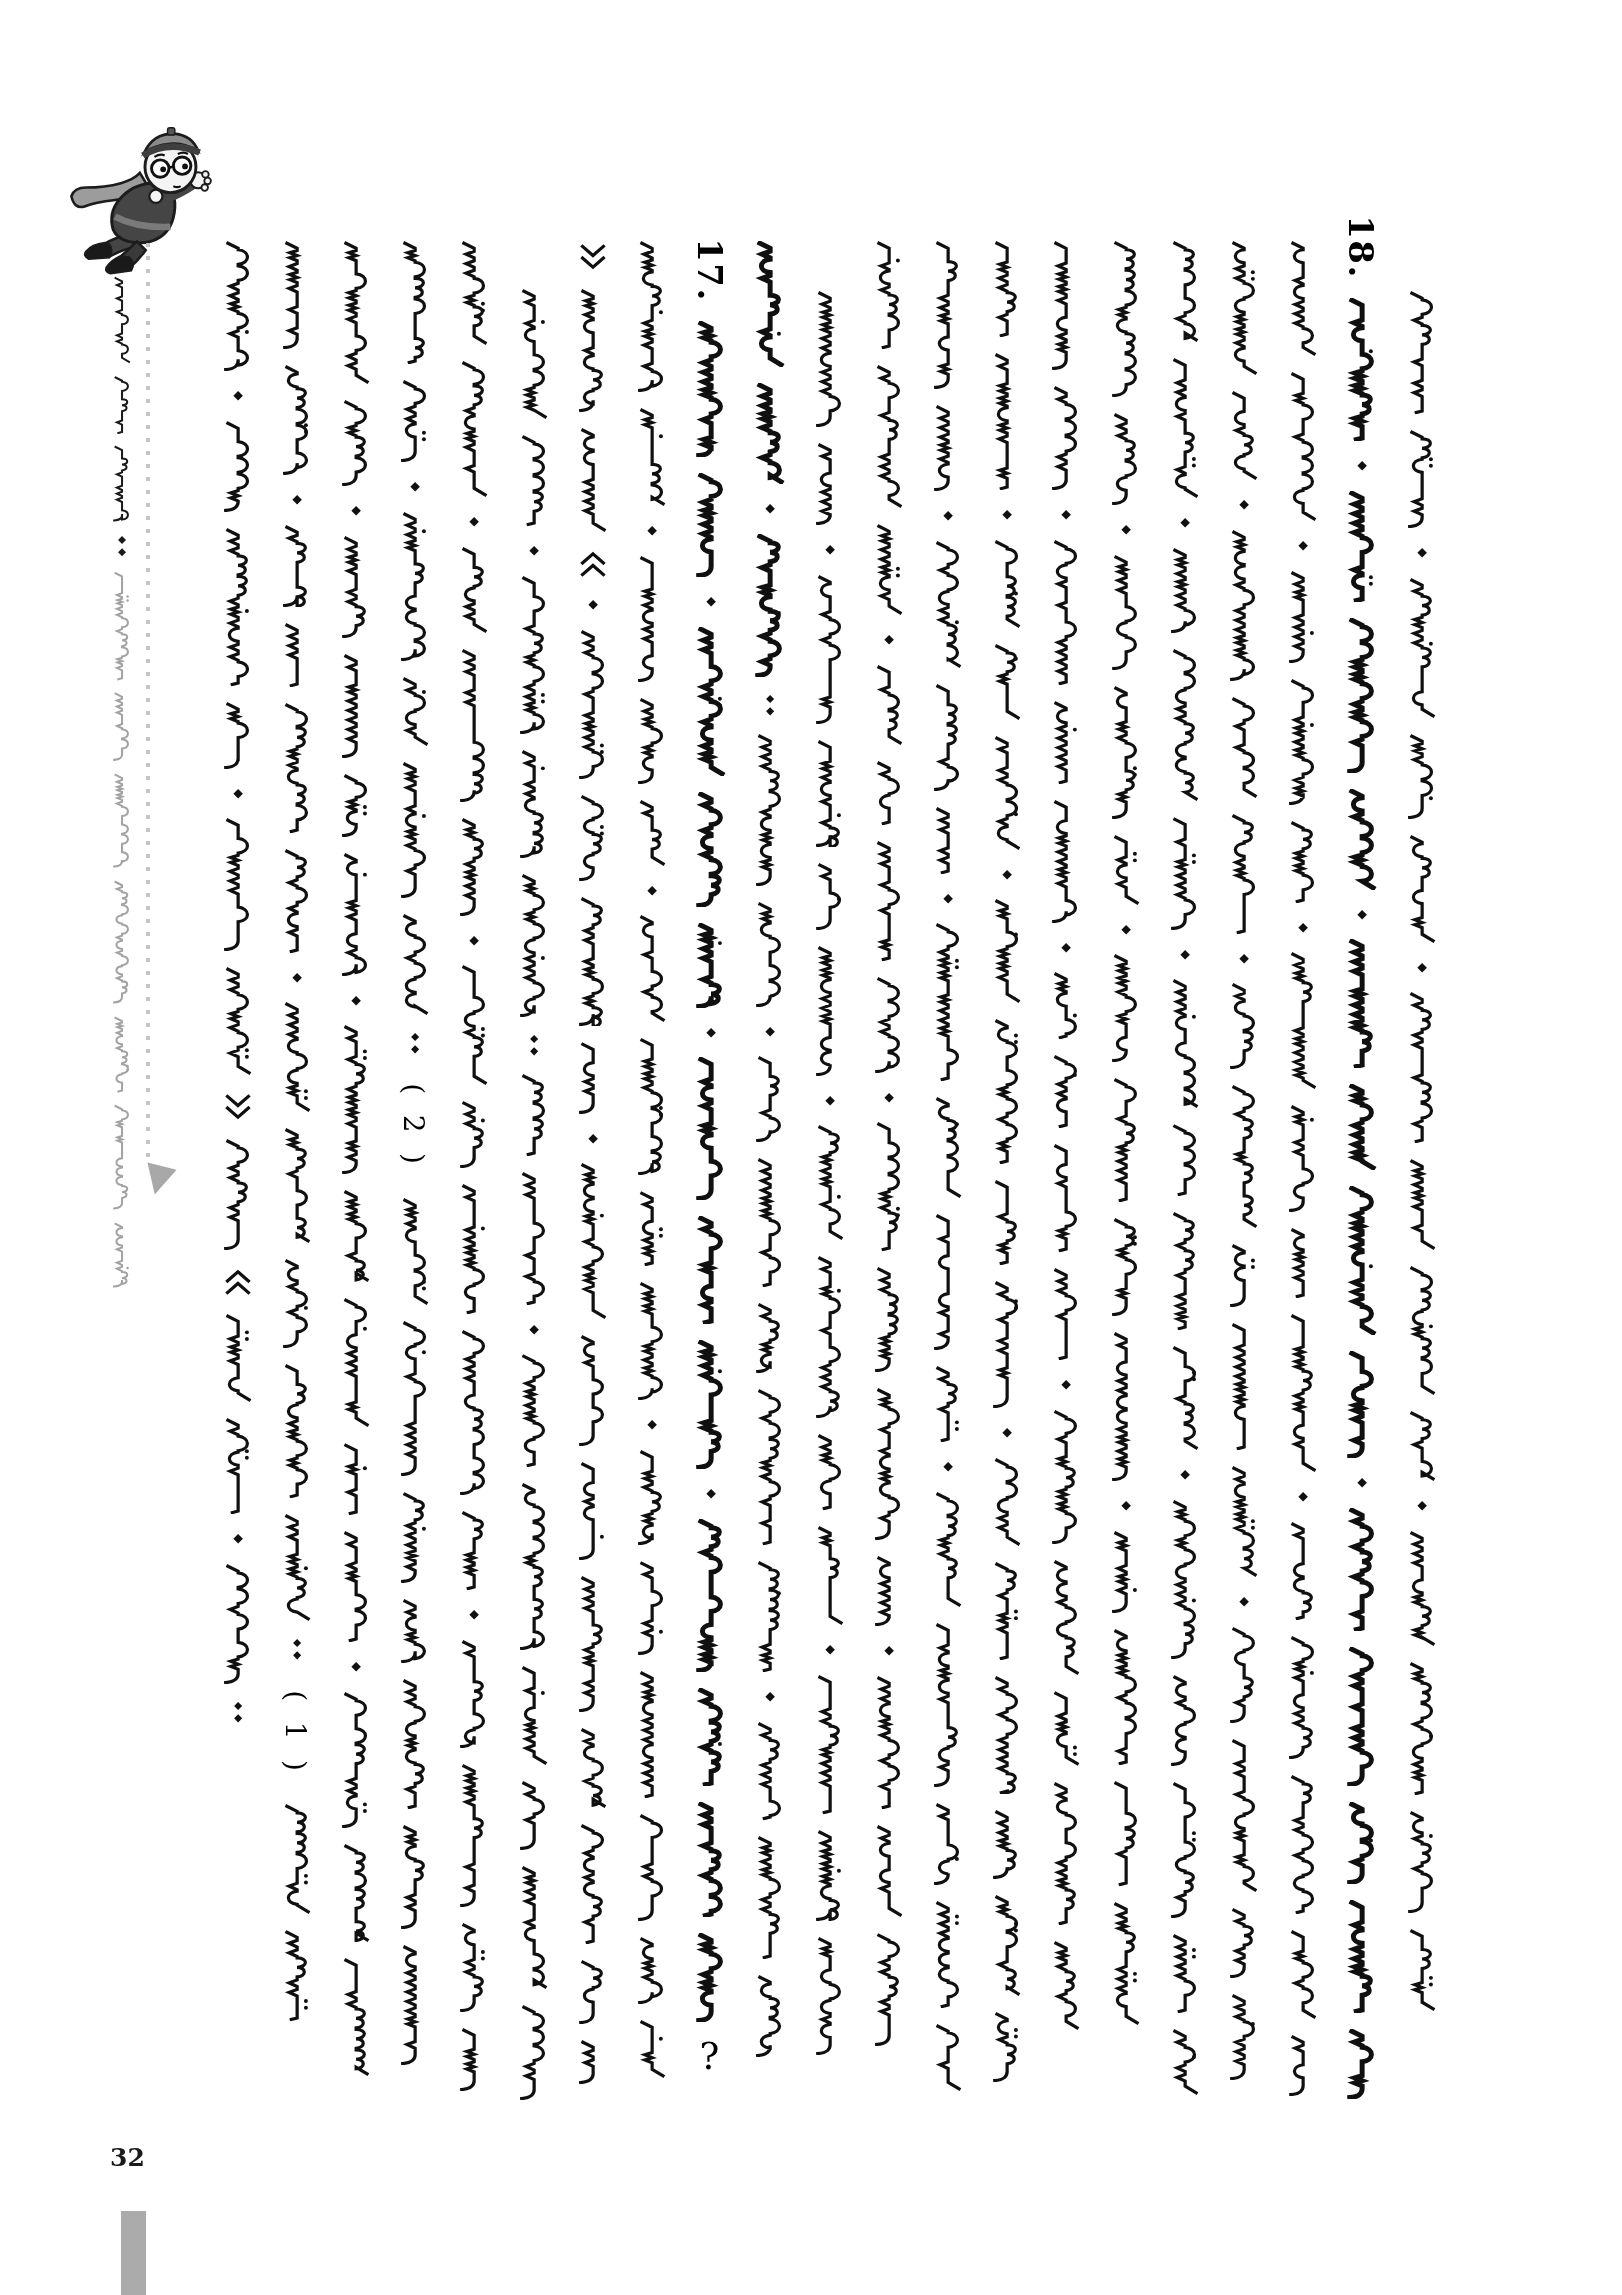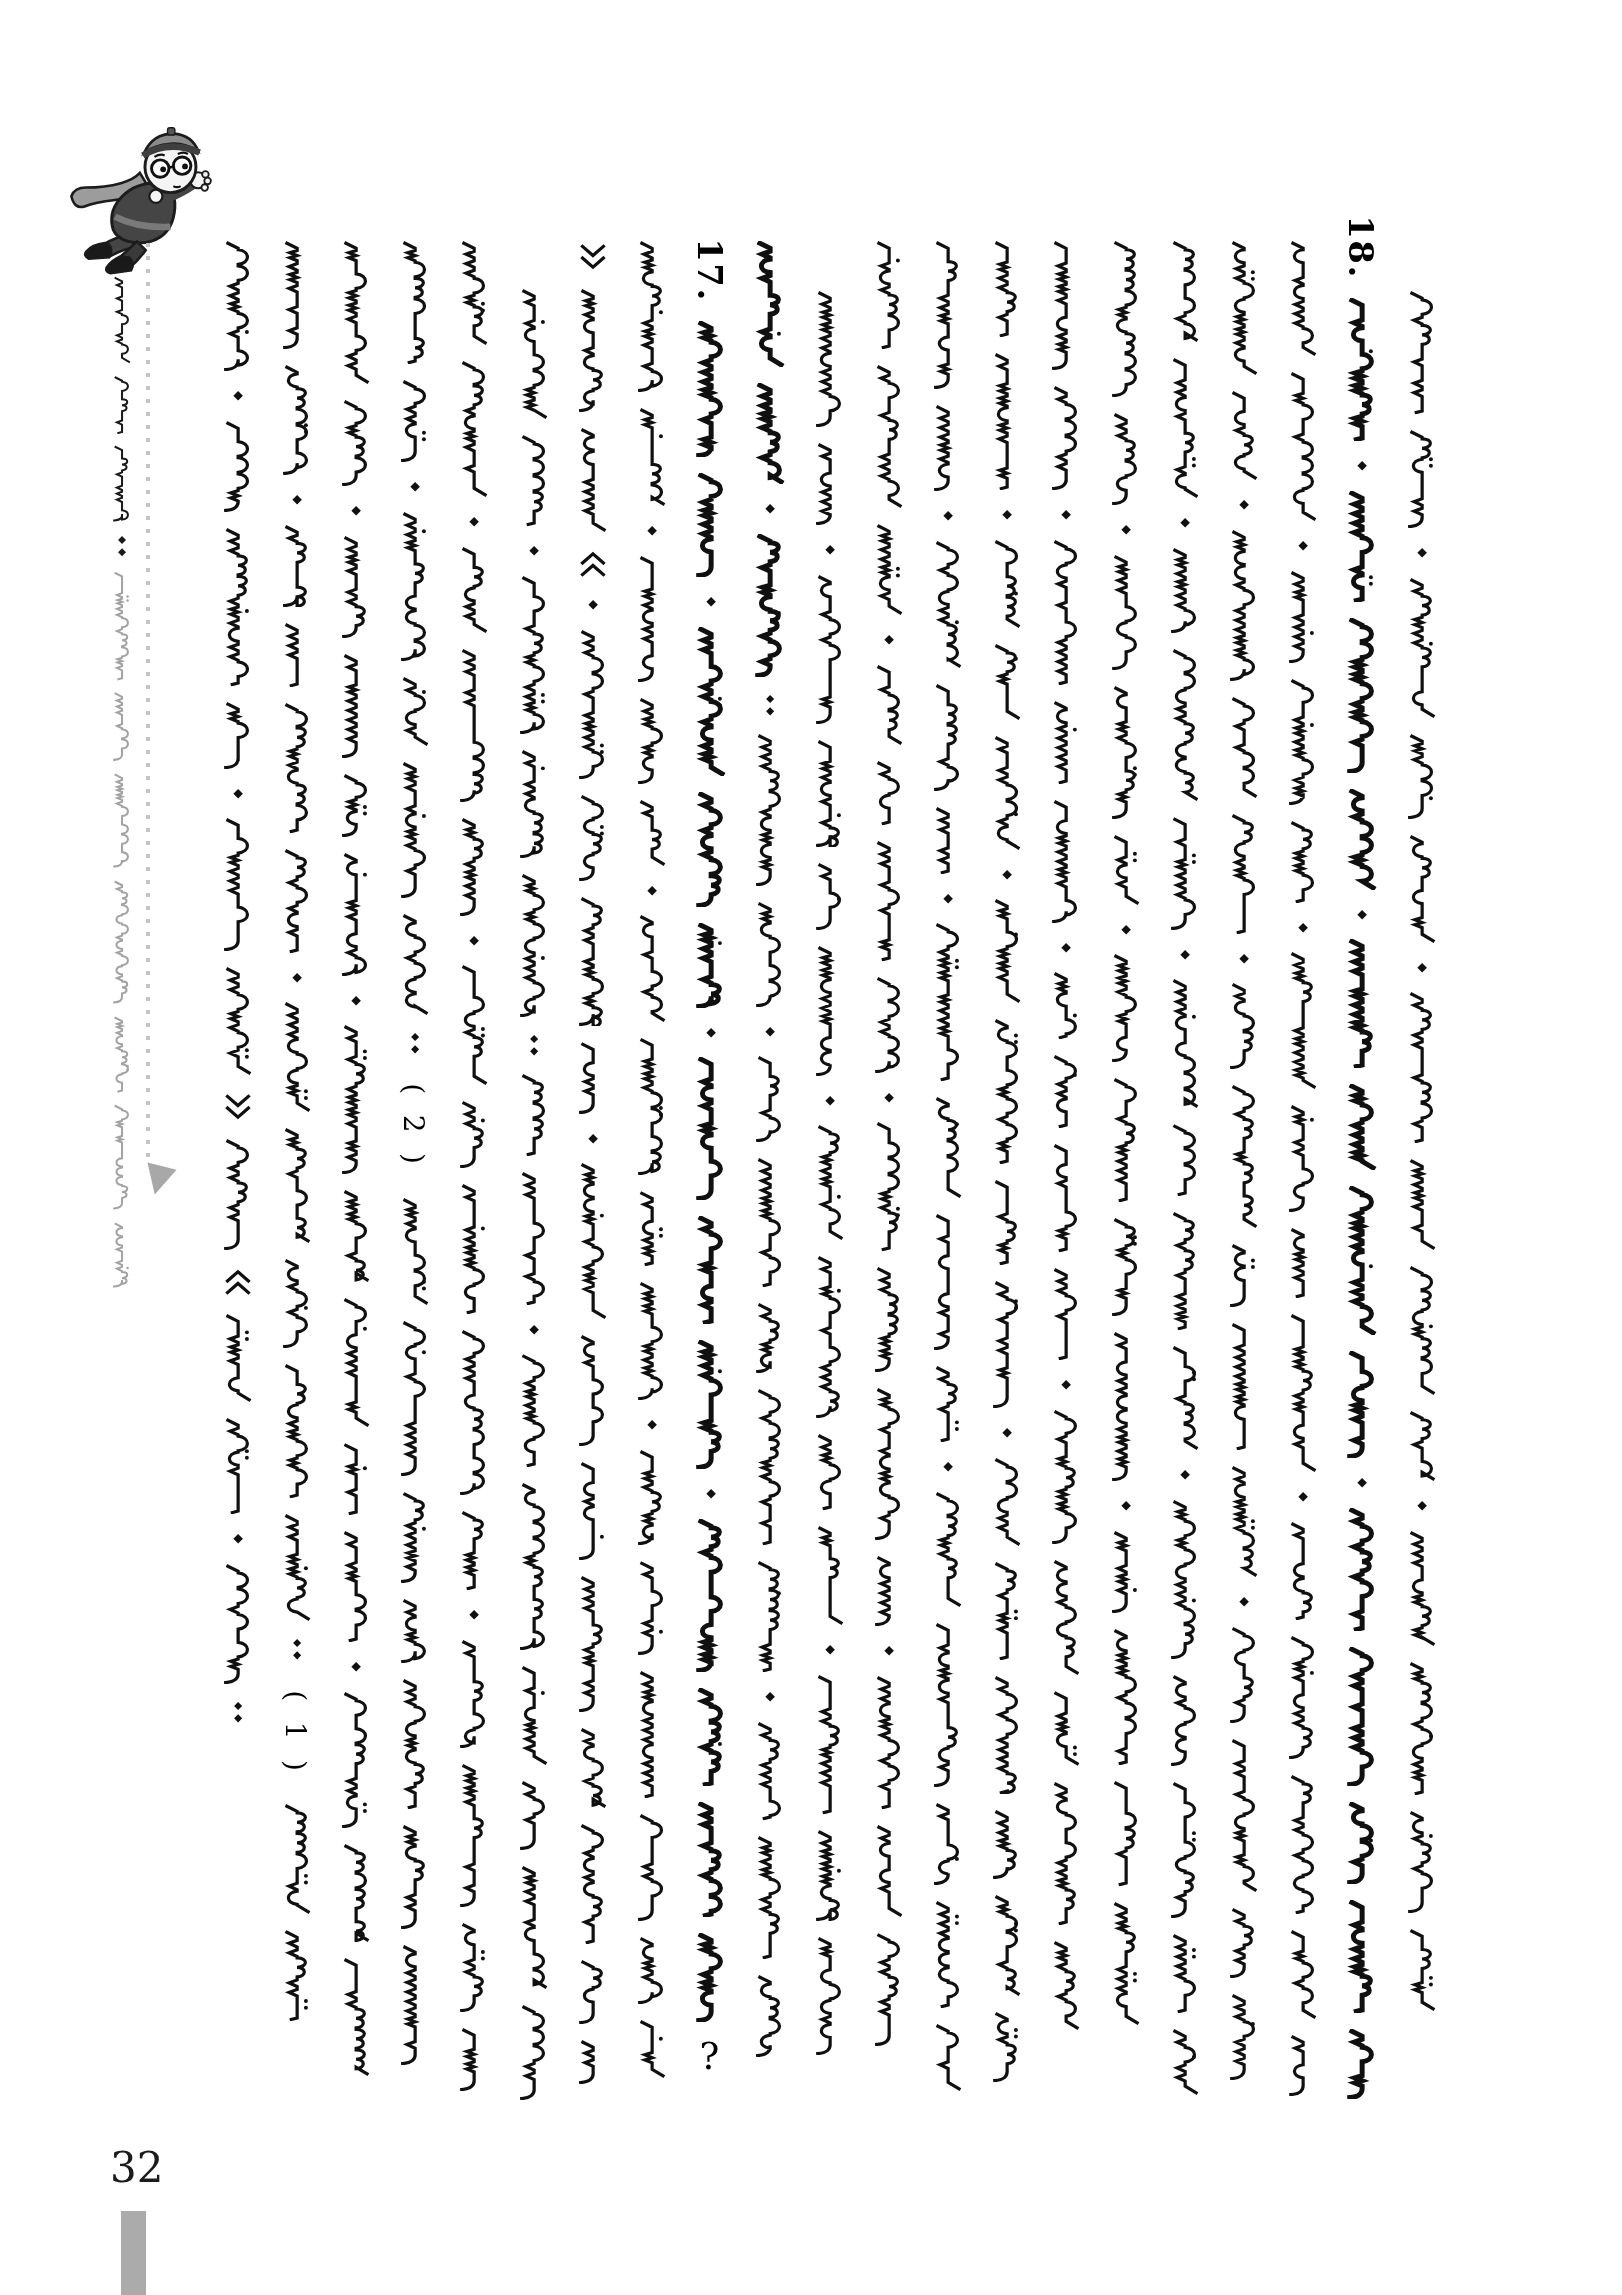--- a/index.html
+++ b/index.html
@@ -8,21 +8,21 @@
   .col{position:absolute;display:flex;flex-direction:column;align-items:center;row-gap:16px;}
   .col svg{display:block;}
   .tipcol{row-gap:11.7px;}
   .rot{display:flex;align-items:center;justify-content:center;width:100%;}
   .rot span{transform:rotate(90deg);white-space:nowrap;display:inline-block;
             font-family:"DejaVu Serif", serif;}
   .itemnum span{font-size:34px;font-weight:700;letter-spacing:1.5px;}
   .parnum span{font-size:28px;font-weight:400;letter-spacing:5.8px;}
   .qmark{font-size:37px;line-height:1;text-align:center;width:100%;}
   .dotted{position:absolute;background:repeating-linear-gradient(to bottom,#c4c4c4 0 3.7px,transparent 3.7px 13px);}
-  .pagenum{position:absolute;font-family:"DejaVu Serif", serif;font-size:42px;color:#1b1b1b;}
+  .pagenum{position:absolute;font-family:"DejaVu Serif", serif;font-size:25px;color:#1b1b1b;font-weight:bold;}
   .graybar{position:absolute;background:#ababab;}
 </style>
 </head>
 <body>
 
 <div class="page">
 
   <svg id="mascot" width="153" height="150" viewBox="0 0 210 205" style="position: absolute; left: 67px; top: 126px;">
 
     <path d="M6,96 Q10,84 26,84 Q52,84 74,78 Q92,73 100,64 L112,84 Q94,98 66,101 Q38,104 24,110 Q10,114 6,96 Z" fill="#9c9c9c" stroke="#1c1c1c" stroke-width="3.5"></path>

